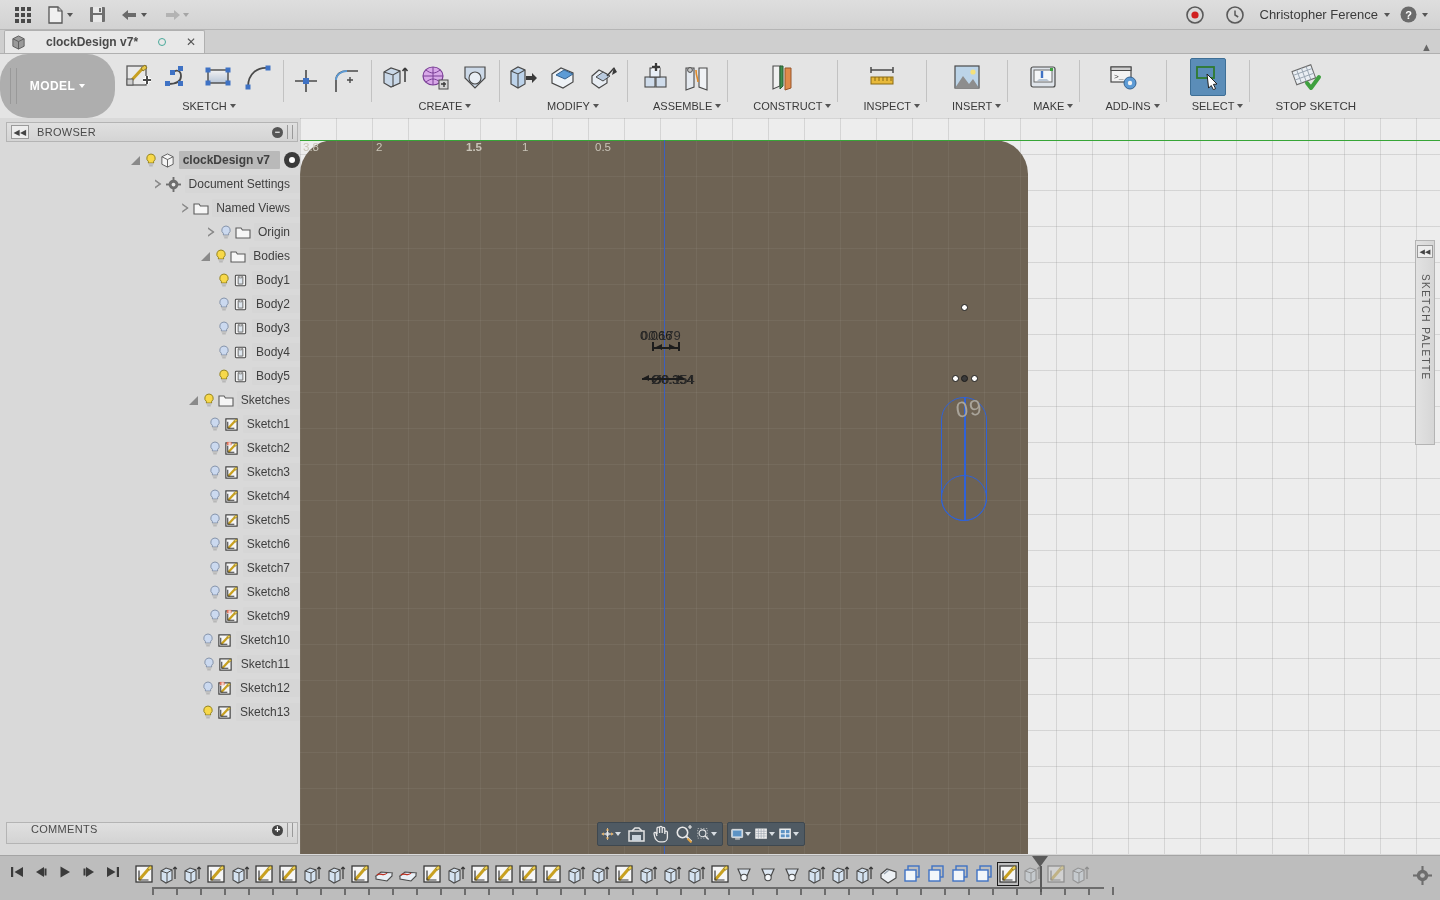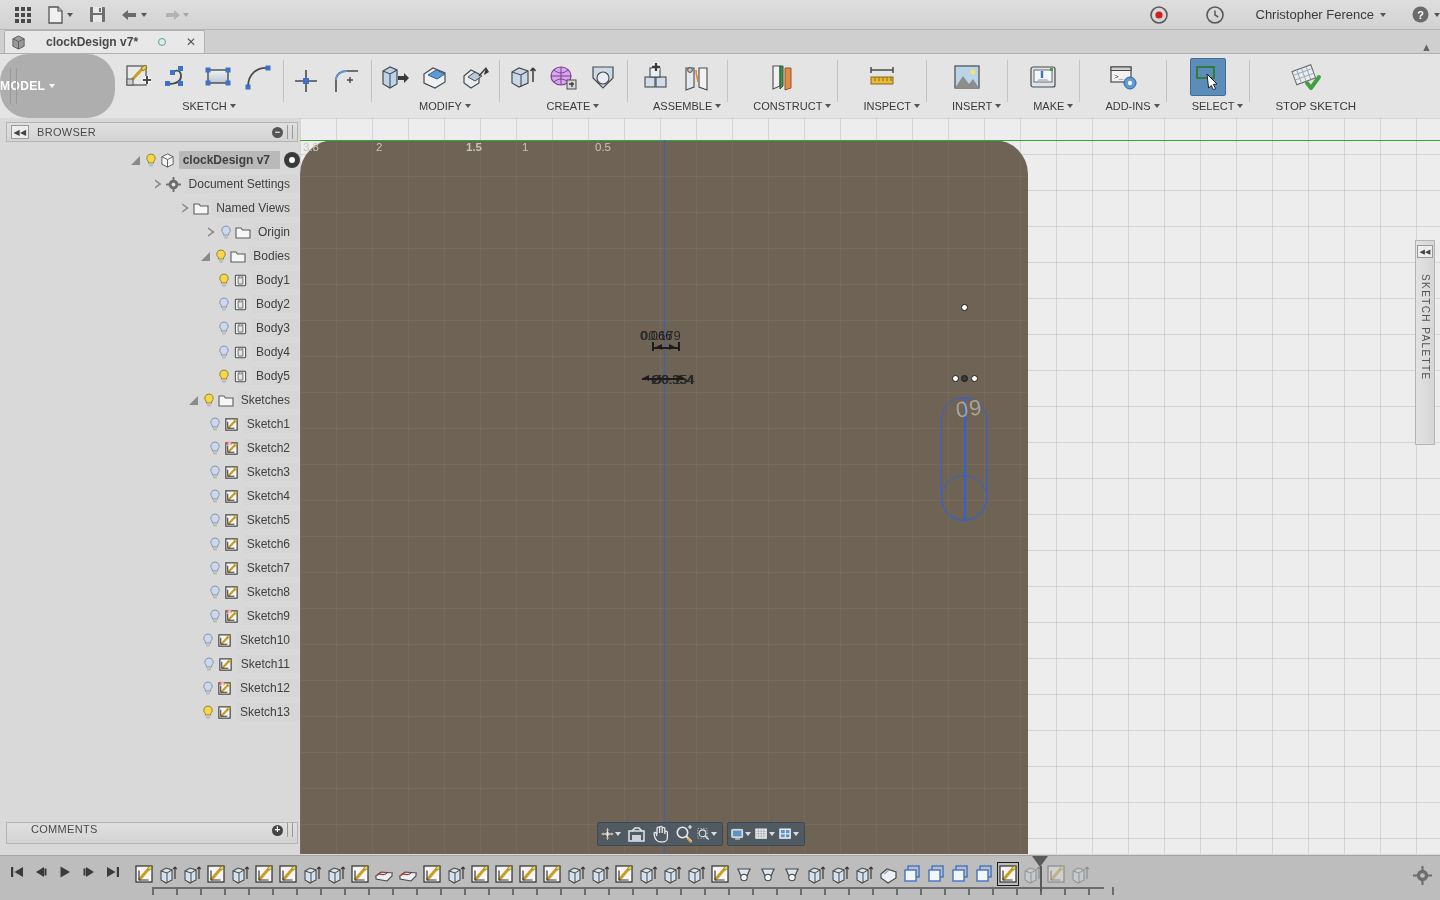--- a/index.html
+++ b/index.html
@@ -15,21 +15,21 @@
   #app { position: relative; width: 1440px; height: 900px; }
 
   
   .appbar {
     position: absolute; left: 0; top: 0; width: 1440px; height: 30px;
     background: linear-gradient(#dedede, #d2d2d2);
     border-bottom: 1px solid #b5b5b5;
     display: flex; align-items: center;
   }
   .appbar-left { display: flex; align-items: center; gap: 2px; padding-left: 8px; }
-  .appbar-right { margin-left: auto; display: flex; align-items: center; gap: 26px; }
+  .appbar-right { margin-left: auto; display: flex; align-items: center; gap: 10px; padding-right: 12px; }
   .ab-btn {
     width: 30px; height: 26px; display: flex; align-items: center; justify-content: center;
     cursor: default;
   }
   .ab-btn.wide { width: 40px; }
   .caret { width: 0; height: 0; border-left: 4px solid transparent; border-right: 4px solid transparent; border-top: 5px solid #555; display: inline-block; }
   .caret.sm { border-left-width: 3.5px; border-right-width: 3.5px; border-top-width: 4.5px; }
   .user-name { font-size: 13px; color: #3b3b3b; }
 
   
@@ -52,21 +52,21 @@
   .t-close { font-size: 12px; color: #555; line-height: 1; }
   .collapse-chev { margin-left: auto; margin-right: 8px; color: #666; font-size: 11px; }
 
   
   .ribbon {
     position: absolute; left: 0; top: 54px; width: 1440px; height: 64px;
     background: #e4e4e4;
     display: flex; align-items: stretch;
   }
   .model-tab {
-    width: 115px; background: #aeaeae; display: flex; align-items: center; justify-content: flex-start;
+    width: 115px; background: #aeaeae; display: flex; align-items: center; justify-content: center;
     gap: 4px; color: #fff; font-weight: bold; font-size: 12px; letter-spacing: .4px;
     position: relative;
     border-radius: 28px;
   }
   .model-tab::before {
     content:""; position:absolute; left:10px; top:14px; bottom:14px; width:5px;
     border-left:1px solid #999; border-right:1px solid #999;
   }
   .model-tab .caret { border-top-color: #fff; }
   .rgroup { display: flex; flex-direction: column; align-items: center; justify-content: flex-start;
@@ -370,20 +370,50 @@
               <path d="M15 12h6M18 9v6" stroke="#4a4a4a" stroke-width="1.4"></path>
             </svg>
         </div>
       </div>
     </div>
 
     <div class="rgroup">
       <div class="ricons">
         <div class="ricon">
           <svg width="30" height="30" viewBox="0 0 30 30">
+              <path d="M4 10l7-4 9 3v12l-9 4-7-4z" fill="#c9d8e8" stroke="#4a4a4a" stroke-width="1.2"></path>
+              <path d="M4 10l9 3 7-4M13 13v12" stroke="#4a4a4a" stroke-width="1.1" fill="none"></path>
+              <path d="M25 20V6m0 0l-2.5 3M25 6l2.5 3" stroke="#3a3a3a" stroke-width="1.5" fill="none"></path>
+            </svg>
+        </div>
+        <div class="ricon">
+          <svg width="30" height="30" viewBox="0 0 30 30">
+              <ellipse cx="13" cy="14" rx="10" ry="9" fill="#d8a8e8" stroke="#7a3f96" stroke-width="1.2"></ellipse>
+              <path d="M3 14h20M13 5v18M6 8c5 4 9 4 14 0M6 20c5-4 9-4 14 0" stroke="#7a3f96" stroke-width="1" fill="none"></path>
+              <rect x="19" y="18" width="9" height="9" fill="#d6d6d6" stroke="#4a4a4a" stroke-width="1"></rect>
+              <path d="M21 22h5M24 20v5" stroke="#3a3a3a" stroke-width="1.4"></path>
+            </svg>
+        </div>
+        <div class="ricon">
+          <svg width="30" height="30" viewBox="0 0 30 30">
+              <path d="M5 5h20v11l-10 10L5 16z" fill="#ccd9e8" stroke="#4a4a4a" stroke-width="1.2"></path>
+              <circle cx="15" cy="16" r="6" fill="#e7edf4" stroke="#4a4a4a" stroke-width="1.1"></circle>
+            </svg>
+        </div>
+      </div>
+      <div class="glabel">
+        <span>CREATE</span>
+          <span class="caret sm"></span>
+      </div>
+    </div>
+
+    <div class="rgroup">
+      <div class="ricons">
+        <div class="ricon">
+          <svg width="30" height="30" viewBox="0 0 30 30">
               <path d="M3 9l7-4 7 3v14l-7 4-7-4z" fill="#bdd3ea" stroke="#4a4a4a" stroke-width="1.2"></path>
               <path d="M3 9l7 3 7-4M10 12v14" stroke="#4a4a4a" stroke-width="1.1" fill="none"></path>
               <path d="M18 14h6v-3l5 5-5 5v-3h-6z" fill="#3a3a3a"></path>
             </svg>
         </div>
         <div class="ricon">
           <svg width="30" height="30" viewBox="0 0 30 30">
               <path d="M4 12l9-6 12 5v9l-10 6-11-5z" fill="#eef2f6" stroke="#4a4a4a" stroke-width="1.2"></path>
               <path d="M8 13l8-5 9 4-8 5z" fill="#5d9bd5" stroke="#36628f" stroke-width="1"></path>
             </svg>
@@ -392,50 +422,20 @@
           <svg width="30" height="30" viewBox="0 0 30 30">
               <path d="M4 14l7-6 8 4v9l-8 5-7-5z" fill="#e8edf3" stroke="#4a4a4a" stroke-width="1.2"></path>
               <path d="M8 15l7-5 7 4-7 5z" fill="#b9cade" stroke="#4a4a4a" stroke-width="1"></path>
               <path d="M26 5l-2 8 5-3z" fill="#3a3a3a"></path>
               <path d="M26 6l-7 8" stroke="#3a3a3a" stroke-width="1.4"></path>
             </svg>
         </div>
       </div>
       <div class="glabel">
         <span>MODIFY</span>
-          <span class="caret sm"></span>
-      </div>
-    </div>
-
-    <div class="rgroup">
-      <div class="ricons">
-        <div class="ricon">
-          <svg width="30" height="30" viewBox="0 0 30 30">
-              <path d="M4 10l7-4 9 3v12l-9 4-7-4z" fill="#c9d8e8" stroke="#4a4a4a" stroke-width="1.2"></path>
-              <path d="M4 10l9 3 7-4M13 13v12" stroke="#4a4a4a" stroke-width="1.1" fill="none"></path>
-              <path d="M25 20V6m0 0l-2.5 3M25 6l2.5 3" stroke="#3a3a3a" stroke-width="1.5" fill="none"></path>
-            </svg>
-        </div>
-        <div class="ricon">
-          <svg width="30" height="30" viewBox="0 0 30 30">
-              <ellipse cx="13" cy="14" rx="10" ry="9" fill="#d8a8e8" stroke="#7a3f96" stroke-width="1.2"></ellipse>
-              <path d="M3 14h20M13 5v18M6 8c5 4 9 4 14 0M6 20c5-4 9-4 14 0" stroke="#7a3f96" stroke-width="1" fill="none"></path>
-              <rect x="19" y="18" width="9" height="9" fill="#d6d6d6" stroke="#4a4a4a" stroke-width="1"></rect>
-              <path d="M21 22h5M24 20v5" stroke="#3a3a3a" stroke-width="1.4"></path>
-            </svg>
-        </div>
-        <div class="ricon">
-          <svg width="30" height="30" viewBox="0 0 30 30">
-              <path d="M5 5h20v11l-10 10L5 16z" fill="#ccd9e8" stroke="#4a4a4a" stroke-width="1.2"></path>
-              <circle cx="15" cy="16" r="6" fill="#e7edf4" stroke="#4a4a4a" stroke-width="1.1"></circle>
-            </svg>
-        </div>
-      </div>
-      <div class="glabel">
-        <span>CREATE</span>
           <span class="caret sm"></span>
       </div>
     </div>
 
     <div class="rgroup">
       <div class="ricons">
         <div class="ricon">
           <svg width="30" height="30" viewBox="0 0 30 30">
               <rect x="3" y="15" width="10" height="10" fill="#cfdceb" stroke="#4a4a4a" stroke-width="1.1"></rect>
               <rect x="14" y="15" width="10" height="10" fill="#cfdceb" stroke="#4a4a4a" stroke-width="1.1"></rect>

